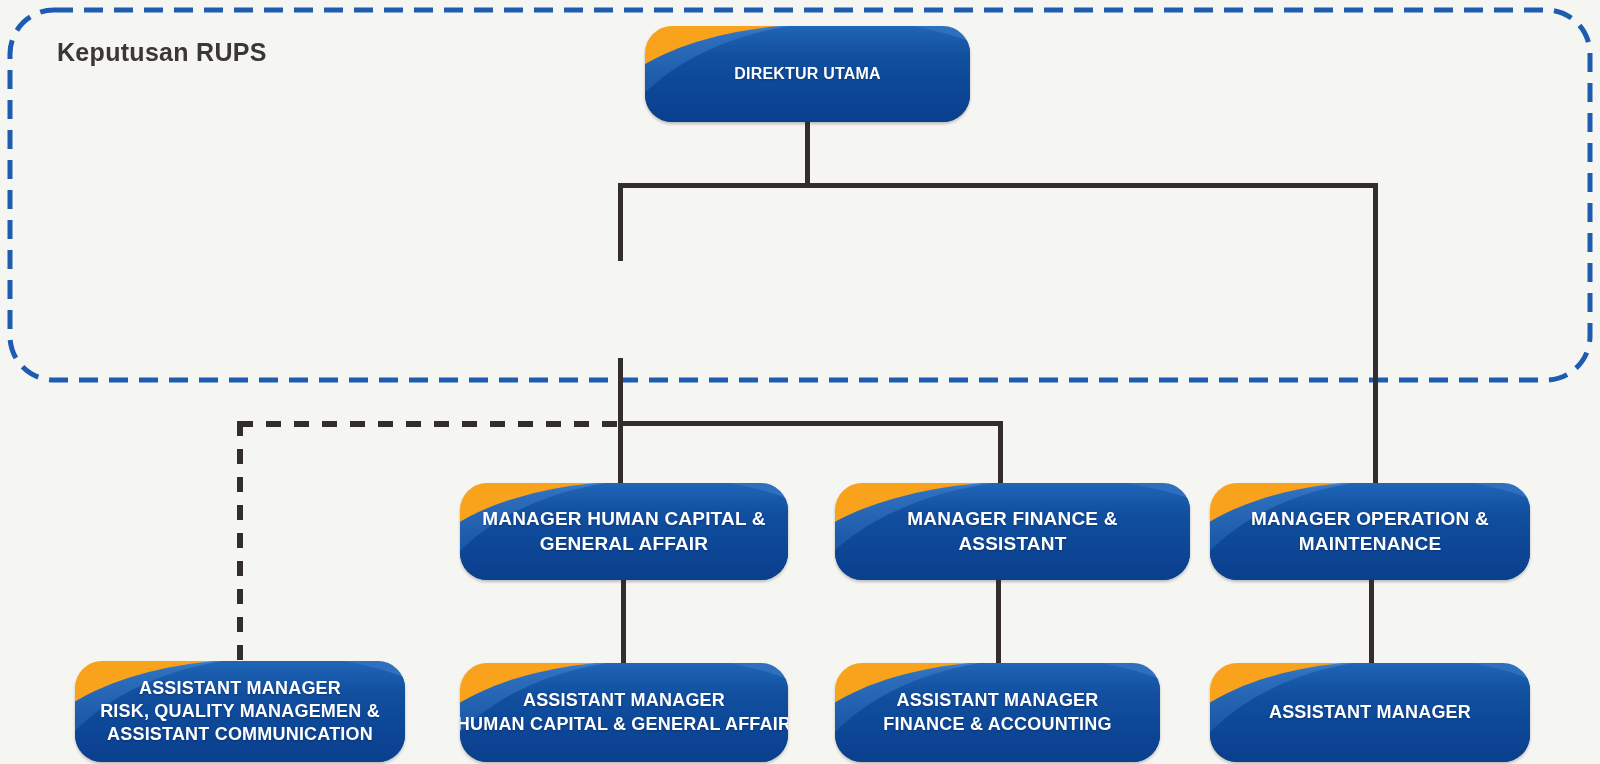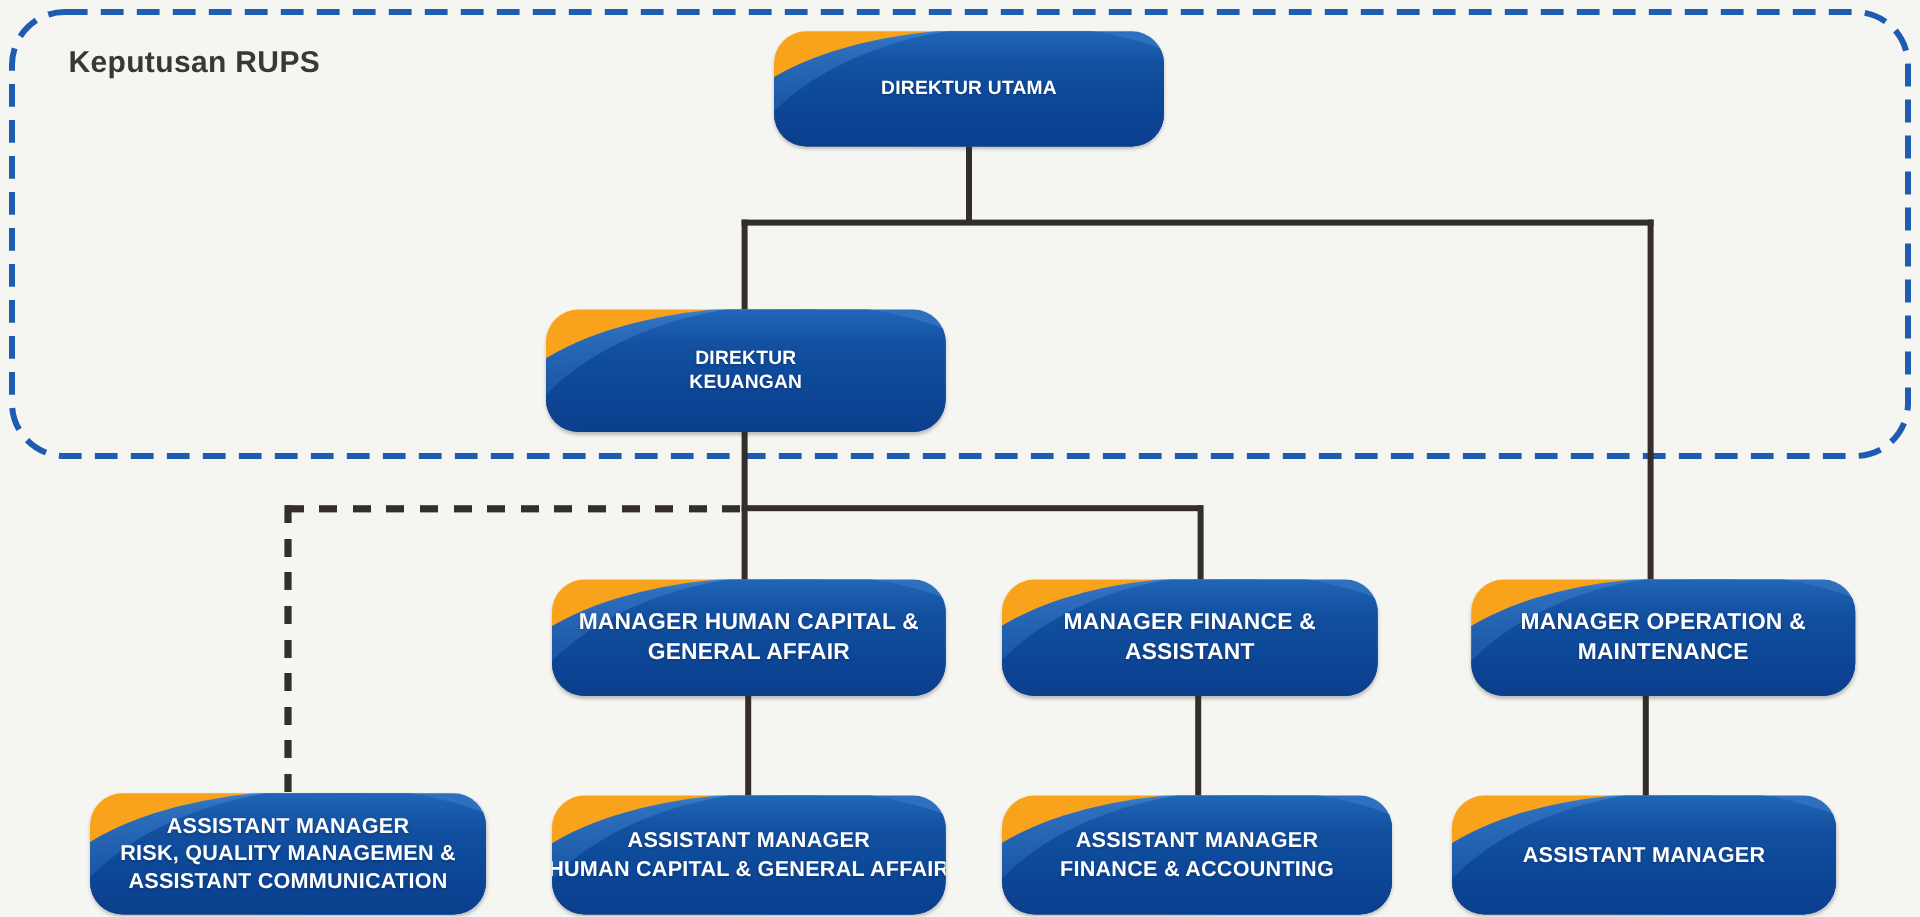--- a/index.html
+++ b/index.html
@@ -95,48 +95,40 @@
   <div class="dash-v" style="left:237px;top:421px;height:243px;"></div>
 
   <div class="node sz-xl" style="left:645px;top:26px;width:325px;height:96px;">
     <div class="band"></div>
     <div class="body"></div>
     <div class="label">
       <span class="ln">DIREKTUR UTAMA</span>
     </div>
   </div>
 
-  <div class="node sz-xl" style="left:455px;top:258px;width:333px;height:102px;">
-    <div class="band"></div>
-    <div class="body"></div>
-    <div class="label">
-      <span class="ln">DIREKTUR</span>
-      <span class="ln">KEUANGAN</span>
-    </div>
-  </div>
 
   <div class="node sz-l" style="left:460px;top:483px;width:328px;height:97px;">
     <div class="band"></div>
     <div class="body"></div>
     <div class="label">
       <span class="ln">MANAGER HUMAN CAPITAL &amp;</span>
       <span class="ln">GENERAL AFFAIR</span>
     </div>
   </div>
 
-  <div class="node sz-l" style="left:835px;top:483px;width:313px;height:97px;">
+  <div class="node sz-l" style="left:835px;top:483px;width:355px;height:97px;">
     <div class="band"></div>
     <div class="body"></div>
     <div class="label">
       <span class="ln">MANAGER FINANCE &amp;</span>
       <span class="ln">ASSISTANT</span>
     </div>
   </div>
 
-  <div class="node sz-l" style="left:1210px;top:483px;width:320px;height:97px;margin-left:16px;">
+  <div class="node sz-l" style="left:1210px;top:483px;width:320px;height:97px;">
     <div class="band"></div>
     <div class="body"></div>
     <div class="label">
       <span class="ln">MANAGER OPERATION &amp;</span>
       <span class="ln">MAINTENANCE</span>
     </div>
   </div>
 
   <div class="node sz-m" style="left:75px;top:661px;width:330px;height:101px;">
     <div class="band"></div>

